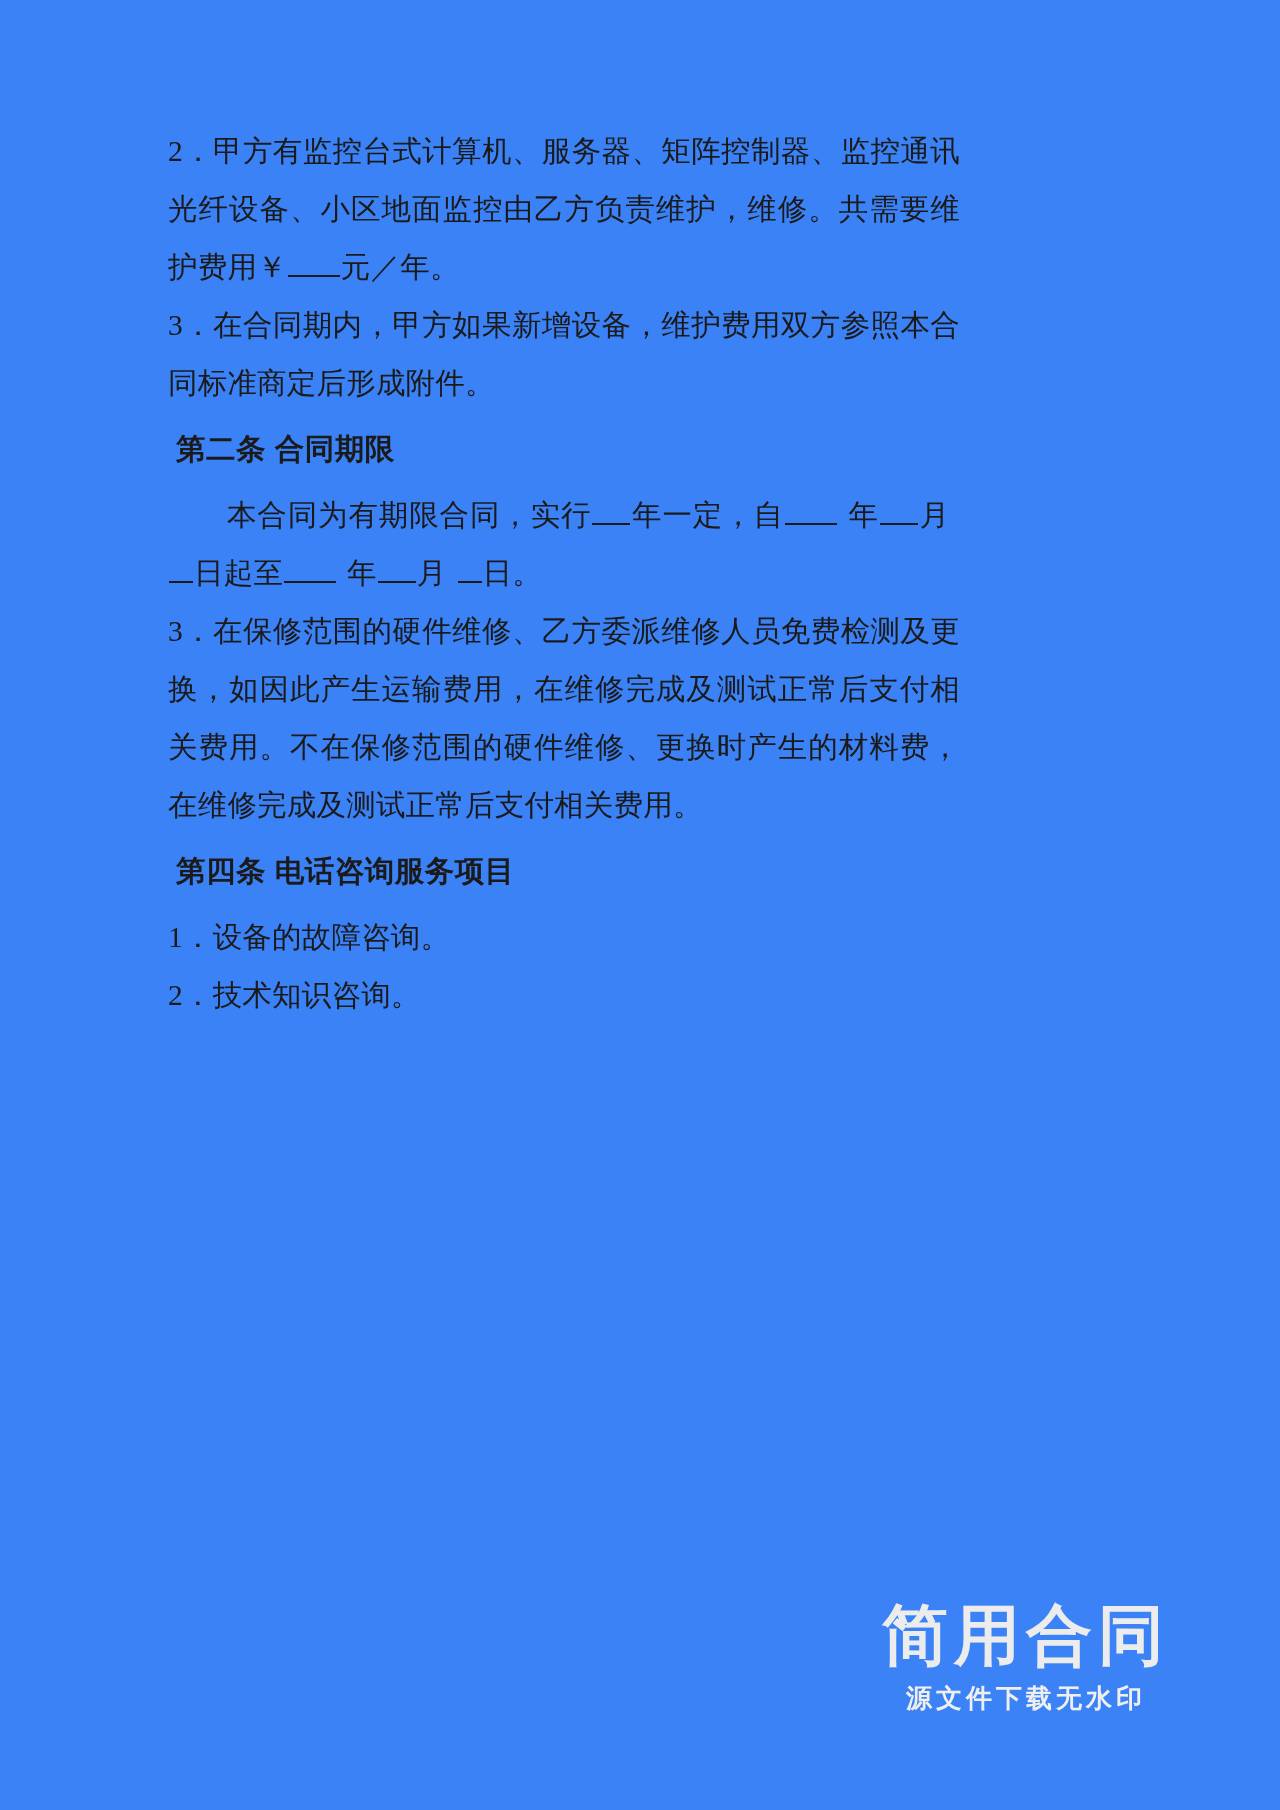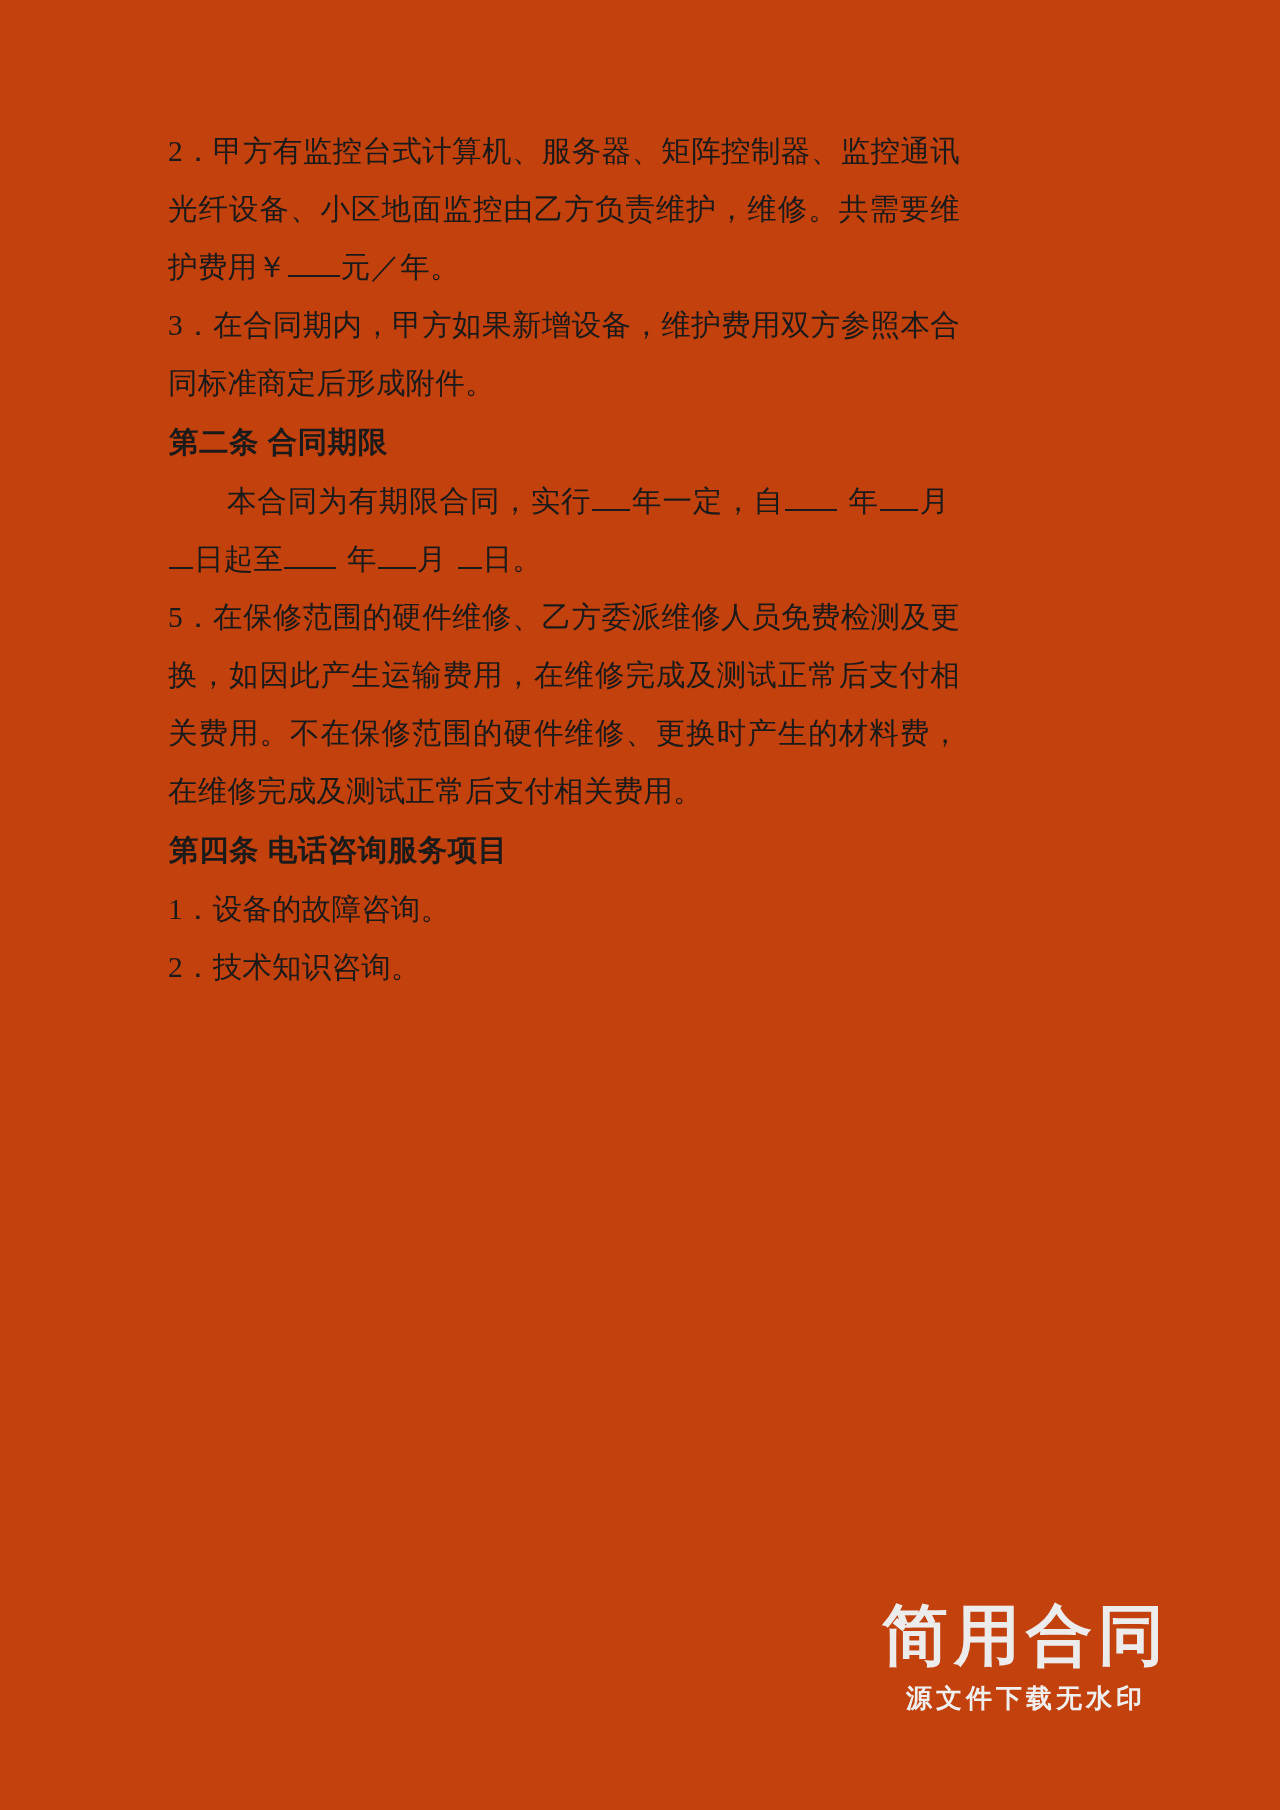--- a/index.html
+++ b/index.html
@@ -16,21 +16,21 @@
     position: relative;
     overflow: hidden;
   }
 
   #page {
     position: absolute;
     left: 0;
     top: 0;
     width: 1280px;
     height: 1810px;
-    background: #c2410c;
+    background: #3b82f6;
   }
 
   #doc-body {
     position: absolute;
     left: 168px;
     top: 122px;
     width: 792px;
   }
 
   .para {
@@ -53,21 +53,21 @@
   .para.indent {
     text-indent: 2em;
   }
 
   .heading {
     font-size: 29.5px;
     line-height: 58px;
     font-weight: bold;
     font-family: "Liberation Sans", "DejaVu Sans", sans-serif;
     letter-spacing: 0.5px;
-    margin: 1px;
+    margin: 8px;
     padding: 0;
   }
 
   .heading.indent {
     text-indent: 1.55em;
   }
 
   .blank {
     display: inline-block;
     border-bottom: 2.4px solid #1a1a1a;
@@ -116,21 +116,21 @@
 </head>
 <body>
 
 <div id="page">
 
   <div id="doc-body">
       <div class="para hang"><span>2．甲方有监控台式计算机、服务器、矩阵控制器、监控通讯光纤设备、小区地面监控由乙方负责维护，维修。共需要维护费用￥</span><span class="blank w3"></span><span>元／年。</span></div>
       <div class="para hang"><span>3．在合同期内，甲方如果新增设备，维护费用双方参照本合同标准商定后形成附件。</span></div>
       <div class="heading">第二条  合同期限</div>
       <div class="para indent"><span>本合同为有期限合同，实行</span><span class="blank w2"></span><span>年一定，自</span><span class="blank w3"></span><span class="sp"></span><span>年</span><span class="blank w2"></span><span>月</span><span class="sp"></span><span class="blank w1"></span><span>日起至</span><span class="blank w3"></span><span class="sp"></span><span>年</span><span class="blank w2"></span><span>月</span><span class="sp"></span><span class="blank w1"></span><span>日。</span></div>
-      <div class="para hang"><span>5．在保修范围的硬件维修、乙方委派维修人员免费检测及更换，如因此产生运输费用，在维修完成及测试正常后支付相关费用。不在保修范围的硬件维修、更换时产生的材料费，在维修完成及测试正常后支付相关费用。</span></div>
+      <div class="para hang"><span>3．在保修范围的硬件维修、乙方委派维修人员免费检测及更换，如因此产生运输费用，在维修完成及测试正常后支付相关费用。不在保修范围的硬件维修、更换时产生的材料费，在维修完成及测试正常后支付相关费用。</span></div>
       <div class="heading">第四条  电话咨询服务项目</div>
       <div class="para hang"><span>1．设备的故障咨询。</span></div>
       <div class="para hang"><span>2．技术知识咨询。</span></div>
     </div>
 
   <div id="watermark">
     <div class="wm-main">简用合同</div>
     <div class="wm-sub">源文件下载无水印</div>
   </div>
 

